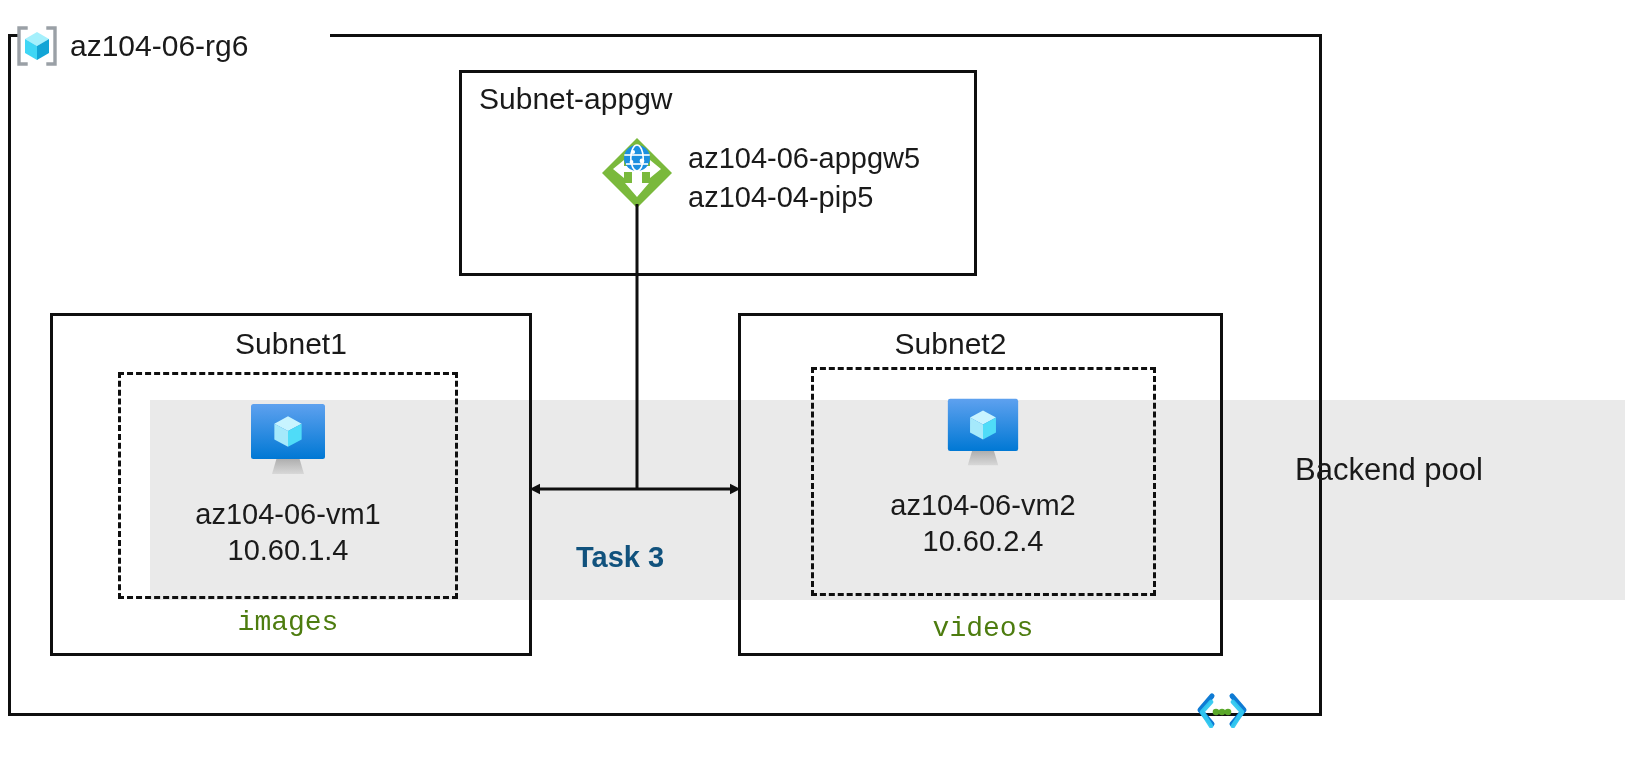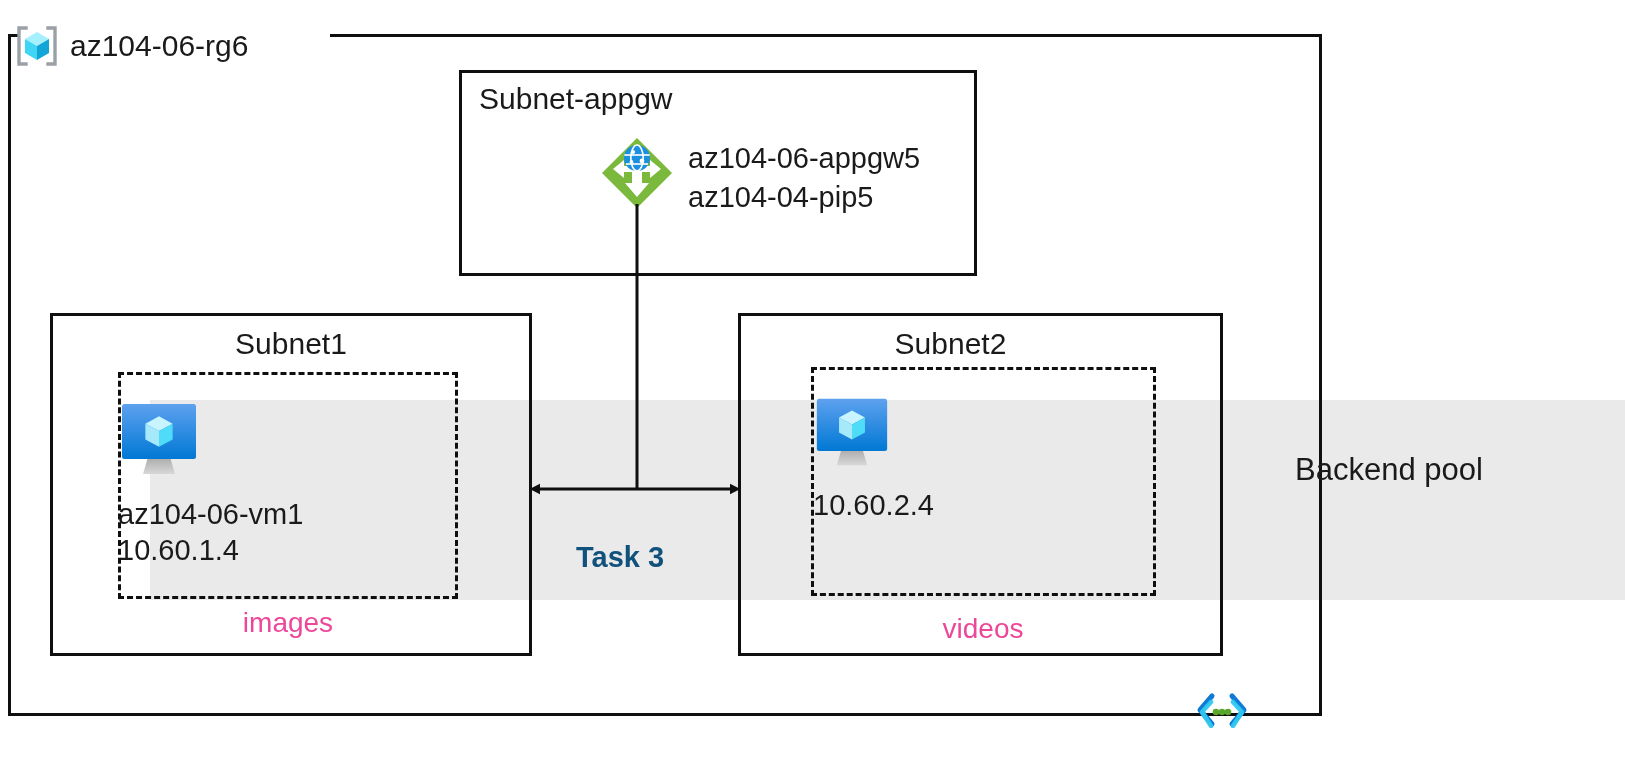--- a/index.html
+++ b/index.html
@@ -59,30 +59,30 @@
   #subnet2{left:738px;top:313px;width:485px;height:343px;}
 
   
   .vm-dashed{
     position:absolute;border:3px dashed #0f0f0f;background:transparent;
     box-sizing:border-box;z-index:7;
   }
   #vm1-dashed{left:118px;top:372px;width:340px;height:227px;}
   #vm2-dashed{left:811px;top:367px;width:345px;height:229px;}
 
-  .vm-block{position:absolute;z-index:8;width:340px;}
+  .vm-block{position:absolute;z-index:8;text-align:center;width:340px;}
   #vm1-block{left:118px;top:400px;}
   #vm2-block{left:813px;top:395px;}
   .vm-line{font-size:29px;line-height:36px;color:#1a1a1a;white-space:nowrap;}
 
   .vm-icon{display:block;margin:0 auto 12px auto;}
 
   .subnet-footer{
     position:absolute;text-align:center;width:340px;
-    font-size:28px;line-height:32px;color:#ec4899;z-index:8;white-space:nowrap;
+    font-size:28px;line-height:32px;color:#4d7c0f;z-index:8;white-space:nowrap;font-family:Liberation Mono, monospace;
   }
   #subnet1-footer{left:118px;top:607px;}
   #subnet2-footer{left:813px;top:613px;}
 
   
   .appgw-node{position:absolute;left:600px;top:133px;z-index:8;display:flex;align-items:center;gap:14px;}
   .appgw-texts{padding-top:6px;}
   .appgw-line{font-size:29px;line-height:39px;color:#1a1a1a;white-space:nowrap;}
 
   
@@ -207,20 +207,21 @@
         </defs>
         <path d="M30 57 L52 57 L57 74 L25 74 Z" fill="url(#vmStand2)"></path>
         <rect x="4" y="4" width="74" height="55" rx="2.5" fill="url(#vmScreen2)"></rect>
         <g transform="translate(41,31) scale(1.05)">
           <polygon points="0,-14 13,-7 0,0 -13,-7" fill="#c8f4ff"></polygon>
           <polygon points="-13,-7 0,0 0,15 -13,8" fill="#a5e9fb"></polygon>
           <polygon points="13,-7 13,8 0,15 0,0" fill="#4fdcf8"></polygon>
         </g>
       </svg>
     </span>
+    <div class="vm-line">az104-06-vm2</div>
     <div class="vm-line">10.60.2.4</div>
   </div>
   <div class="subnet-footer" id="subnet2-footer">videos</div>
 
   <svg class="connector-svg" xmlns="http://www.w3.org/2000/svg">
     <defs>
       <marker id="arrowL" markerWidth="13" markerHeight="13" refX="11" refY="6.5" orient="auto" markerUnits="userSpaceOnUse">
         <path d="M11,1.2 L11,11.8 L0.6,6.5 Z" fill="#0f0f0f"></path>
       </marker>
       <marker id="arrowR" markerWidth="13" markerHeight="13" refX="2" refY="6.5" orient="auto" markerUnits="userSpaceOnUse">

